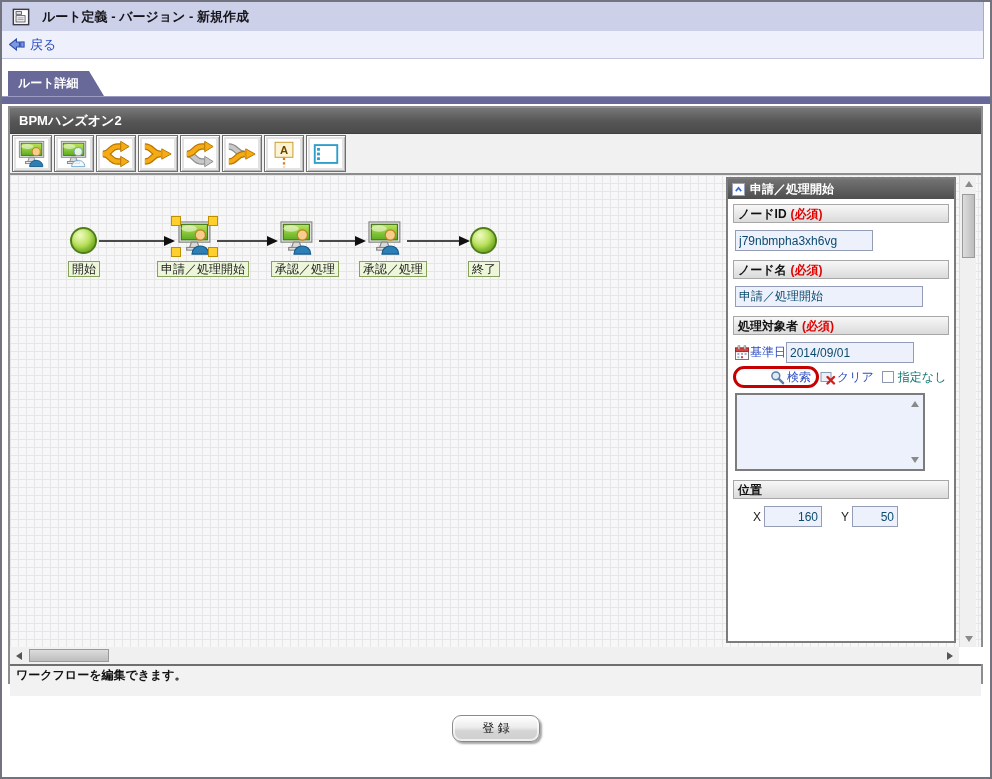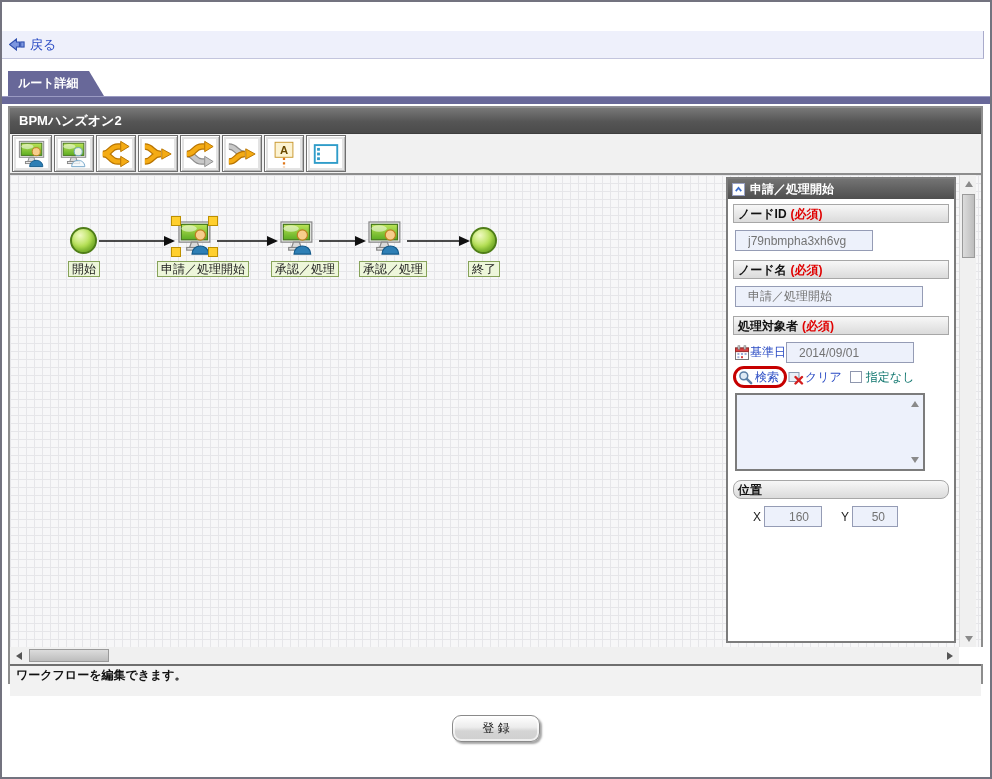--- a/index.html
+++ b/index.html
@@ -64,21 +64,21 @@
   .panel-hd { height:20px; background:linear-gradient(#737373,#4e4e4e);
               color:#fff; font-weight:bold; display:flex; align-items:center;
               gap:5px; padding:0 4px; }
   .collapse-btn { width:13px; height:13px; background:#fff; border:1px solid #9aa2c6;
                   display:flex; align-items:center; justify-content:center; cursor:pointer; padding:0; }
   .panel-bd { padding:5px 5px 0 5px; }
   .sec { height:19px; background:linear-gradient(#f7f7f7,#dbdbdb); border:1px solid #a7a7a7;
          font-weight:bold; color:#111; padding:1px 4px; margin-bottom:7px; }
   .req { color:#e00000; margin-left:4px; font-weight:bold; }
   .tb { background:#edf1fb; border:1px solid #959cb5; height:21px; font-size:12px;
-        color:#737373; padding:1px 12px; font-family:"Liberation Sans",sans-serif; }
+        color:#0c4a6e; padding:1px 3px; font-family:"Liberation Sans",sans-serif; }
   .row { display:flex; align-items:center; margin-bottom:6px; }
   .bluelink { color:#2b4cc4; cursor:pointer; }
   .search-hl { display:inline-flex; align-items:center; border:3px solid #c60000;
                border-radius:11px; padding:0 5px 0 2px; height:22px; }
   .cbx { width:12px; height:12px; background:#fff; border:1px solid #8f97ae; cursor:pointer; }
   .listbox { position:relative; margin:2px 0 8px 2px; width:190px; height:78px;
              background:#edf1fb; border:2px solid #7c7c7c; cursor:default; }
   .tri-up    { width:0; height:0; border-left:4px solid transparent; border-right:4px solid transparent; border-bottom:6px solid #8a8a8a; }
   .tri-down  { width:0; height:0; border-left:4px solid transparent; border-right:4px solid transparent; border-top:6px solid #8a8a8a; }
   .tri-left  { width:0; height:0; border-top:4px solid transparent; border-bottom:4px solid transparent; border-right:6px solid #555; }
@@ -207,20 +207,26 @@
     <symbol id="sym-clear" viewBox="0 0 16 16">
       <rect x="1" y="3.5" width="10" height="9" fill="#eaf1f8" stroke="#8a9ab0"></rect>
       <line x1="7.5" y1="8" x2="14" y2="14.5" stroke="#d41f1f" stroke-width="2.4" stroke-linecap="round"></line>
       <line x1="14" y1="8" x2="7.5" y2="14.5" stroke="#d41f1f" stroke-width="2.4" stroke-linecap="round"></line>
     </symbol>
   </defs>
 </svg>
 
 <div class="page">
 
+  <div class="titlebar">
+    <svg width="18" height="18">
+        <use href="#sym-doc"></use>
+      </svg>
+    <span class="ttl">ルート定義 - バージョン - 新規作成</span>
+  </div>
 
   <div class="backbar">
     <a class="backlink">
       <svg width="17" height="13">
           <use href="#sym-back"></use>
         </svg>
       <span>戻る</span>
     </a>
   </div>
 
@@ -354,42 +360,42 @@
           </div>
           <div class="row" style="margin:4px 0 3px 1px;gap:0;">
             <svg width="16" height="16">
                 <use href="#sym-calendar"></use>
               </svg>
             <span class="bluelink">基準日</span>
             <input class="tb" style="width: 128px;" value="2014/09/01">
           </div>
           <div class="row" style="margin:0 0 5px 0;">
             <span class="search-hl">
-              <a class="bluelink" style="display:inline-flex;align-items:center;gap:2px;">
+              <a class="bluelink" style="display:inline-flex;align-items:center;gap:2px;padding-left:32px;">
                 <svg width="15" height="15">
                     <use href="#sym-search"></use>
                   </svg>
                 <span>検索</span>
               </a>
             </span>
             <a class="bluelink" style="display:inline-flex;align-items:center;gap:1px;margin-left:1px;">
               <svg width="16" height="16">
                   <use href="#sym-clear"></use>
                 </svg>
               <span>クリア</span>
             </a>
             <span class="cbx" style="margin:0 4px 0 8px;"></span>
             <span style="color:#0f766e;">指定なし</span>
           </div>
           <div class="listbox">
             <div class="tri-up" style="position:absolute;right:4px;top:6px;"></div>
             <div class="tri-down" style="position:absolute;right:4px;bottom:6px;"></div>
           </div>
 
-          <div class="sec" style="margin-top:9px;border-radius:8px;">
+          <div class="sec" style="margin-top:9px;">
             <span>位置</span>
           </div>
           <div class="row" style="margin-left:20px;gap:3px;">
             <span style="color:#222;">X</span>
             <input class="tb" style="width: 58px; text-align: right;" value="160">
             <span style="color:#222;margin-left:16px;">Y</span>
             <input class="tb" style="width: 46px; text-align: right;" value="50">
           </div>
         </div>
       </div>

